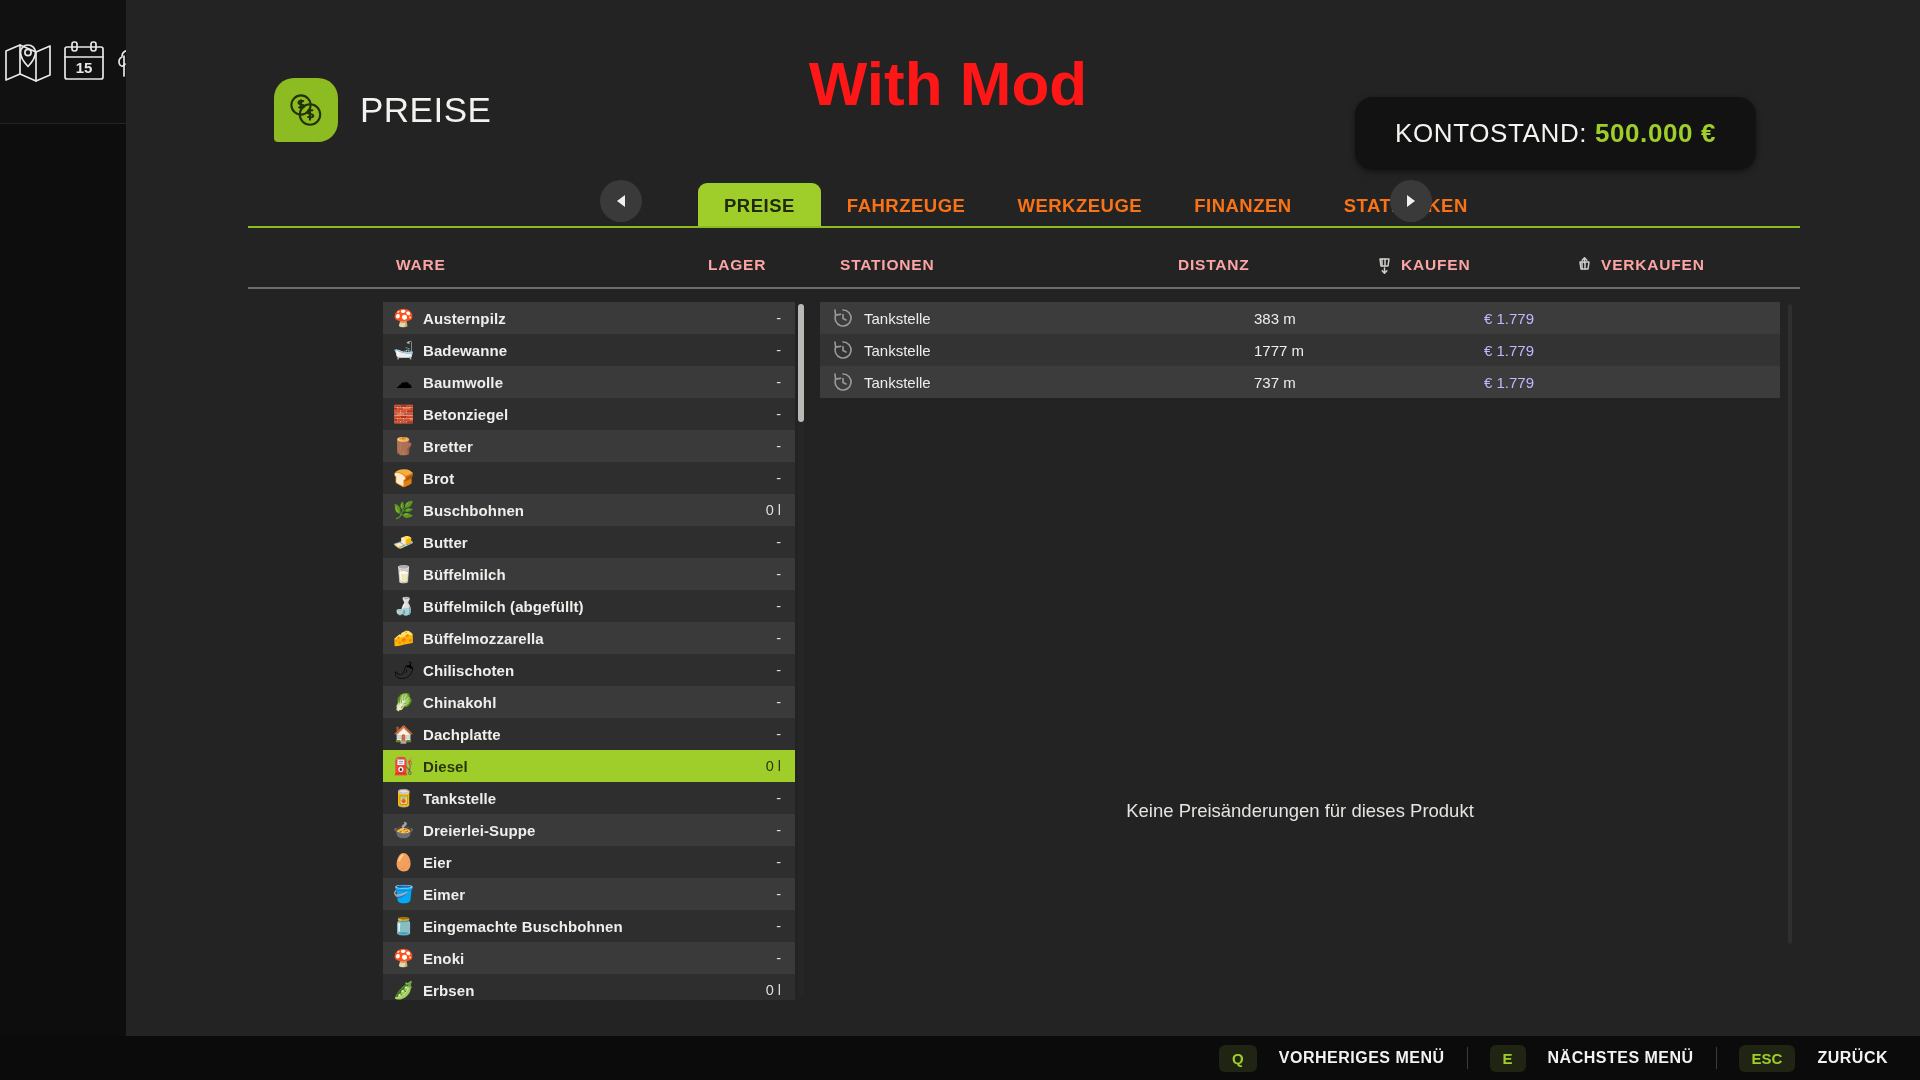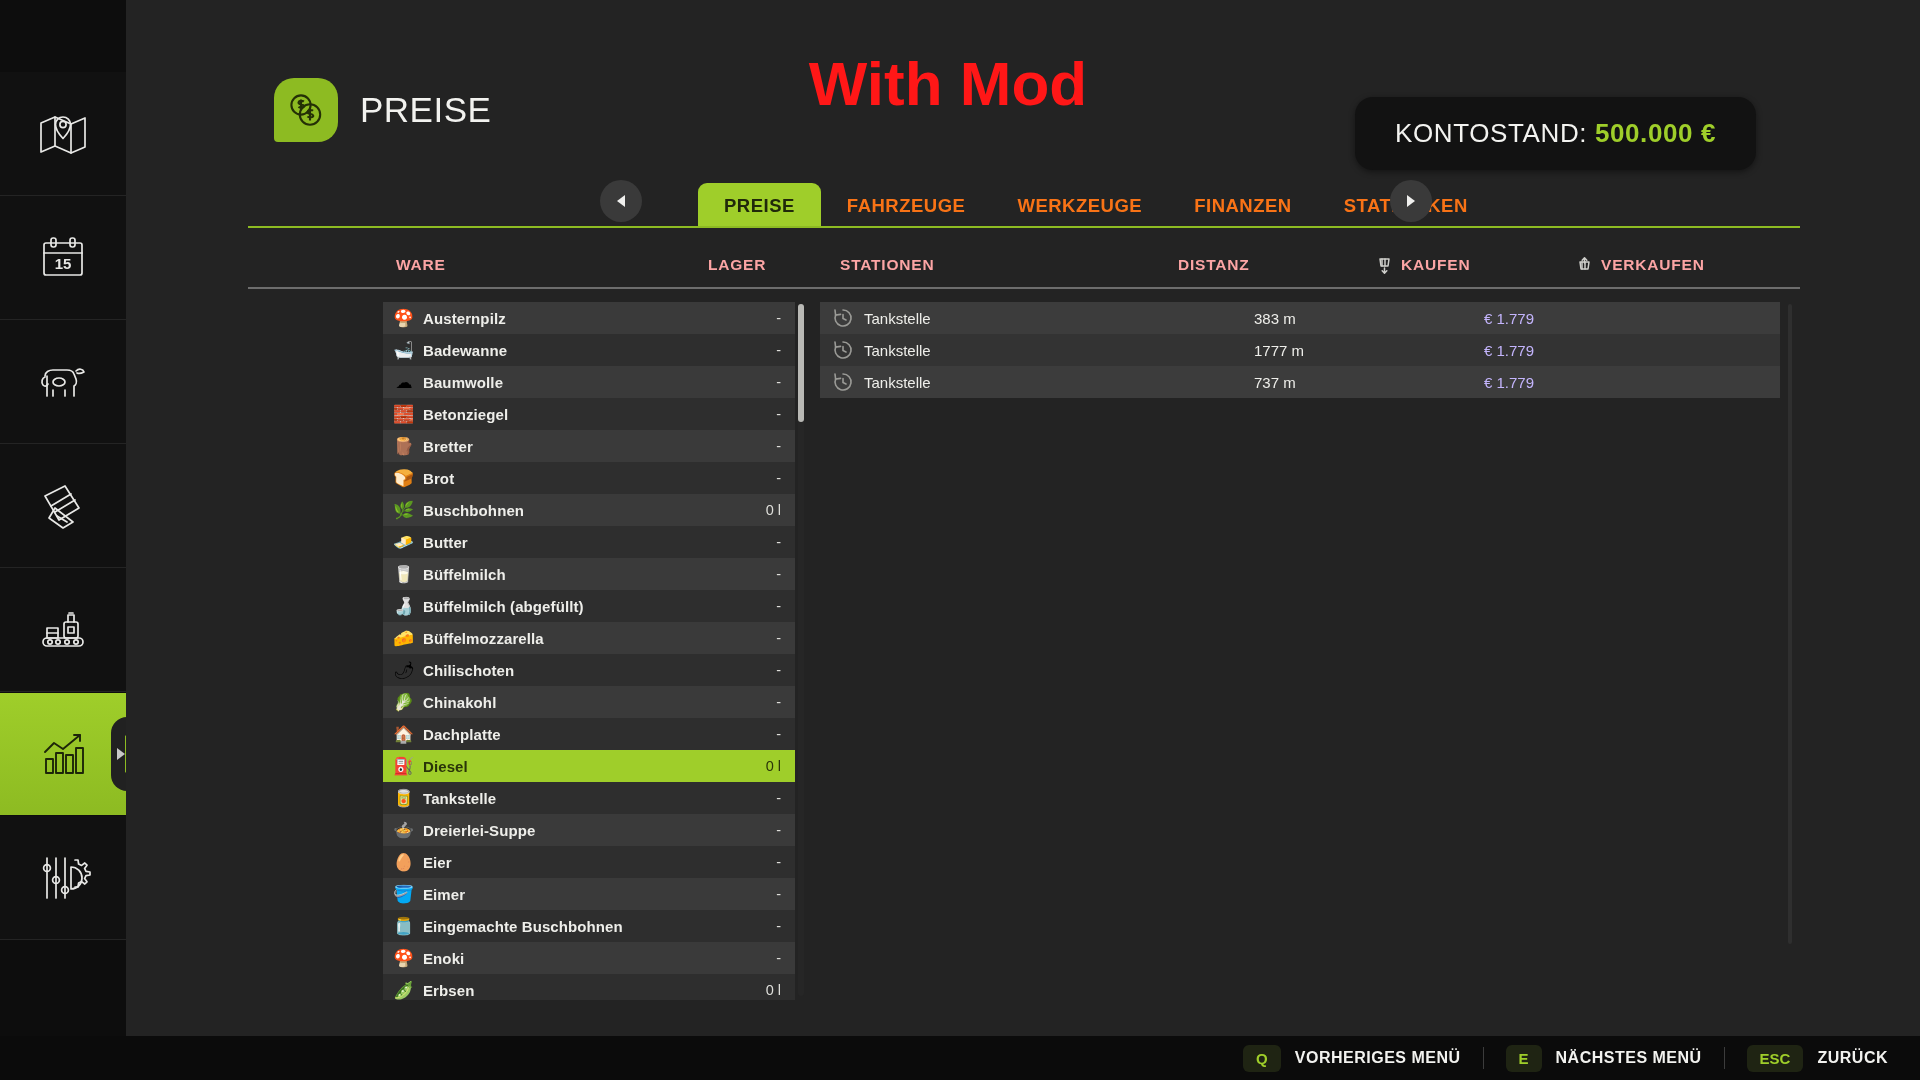--- a/index.html
+++ b/index.html
@@ -8,21 +8,21 @@
     background:#1e1e1e;
     font-family:"Liberation Sans", sans-serif;
     overflow:hidden;
   }
   #root { position:relative; width:1920px; height:1080px; background:#212121; }
 
   
   .sidebar {
     position:absolute; left:0; top:0; width:126px; height:1080px;
     background:#0d0d0d;
-    display:flex; flex-direction:column;
+    display:flex; flex-direction:row;
     align-items:stretch;
   }
   .sb-spacer { height:72px; flex:none; }
   .sb-item {
     position:relative;
     height:124px; flex:none;
     display:flex; align-items:center; justify-content:center;
     border-bottom:1px solid #242424;
     background:#111111;
   }
@@ -161,21 +161,21 @@
   .bottombar {
     position:absolute; left:0; bottom:0; width:1920px; height:44px;
     background:#0b0b0b; display:flex; align-items:center; justify-content:flex-end;
     padding-right:32px; gap:0;
   }
   .hint { display:flex; align-items:center; gap:14px; }
   .key {
     background:#1f2413; color:#9fce2a; font-size:15px; font-weight:700;
     padding:5px 13px; border-radius:6px; min-width:34px; text-align:center;
   }
-  .hint-label { color:#f2f2ef; font-size:16px; font-weight:700; letter-spacing:.5px; }
+  .hint-label { color:#f2f2ef; font-size:16px; font-weight:700; letter-spacing:.5px;margin-left:8px; }
   .hint-sep { width:1px; height:22px; background:#3c3c3c; margin:0 22px; }
 </style>
 </head>
 <body>
 
 <div id="root">
 
   <div class="sidebar">
     <div class="sb-spacer"></div>
 
@@ -504,20 +504,21 @@
               <path d="M11 7.5 L11 11.4 L14 13"></path>
             </g>
           </svg>
           <span class="sname">Tankstelle</span>
           <span class="sdist">737 m</span>
           <span class="sprice">€ 1.779</span>
         </div>
       </div>
     <div class="right-scroll"></div>
 
+    <div class="no-change">Keine Preisänderungen für dieses Produkt</div>
   </div>
 
   <div class="bottombar">
     <div class="hint">
       <span class="key">Q</span>
       <span class="hint-label">VORHERIGES MENÜ</span>
     </div>
     <div class="hint-sep"></div>
     <div class="hint">
       <span class="key">E</span>

